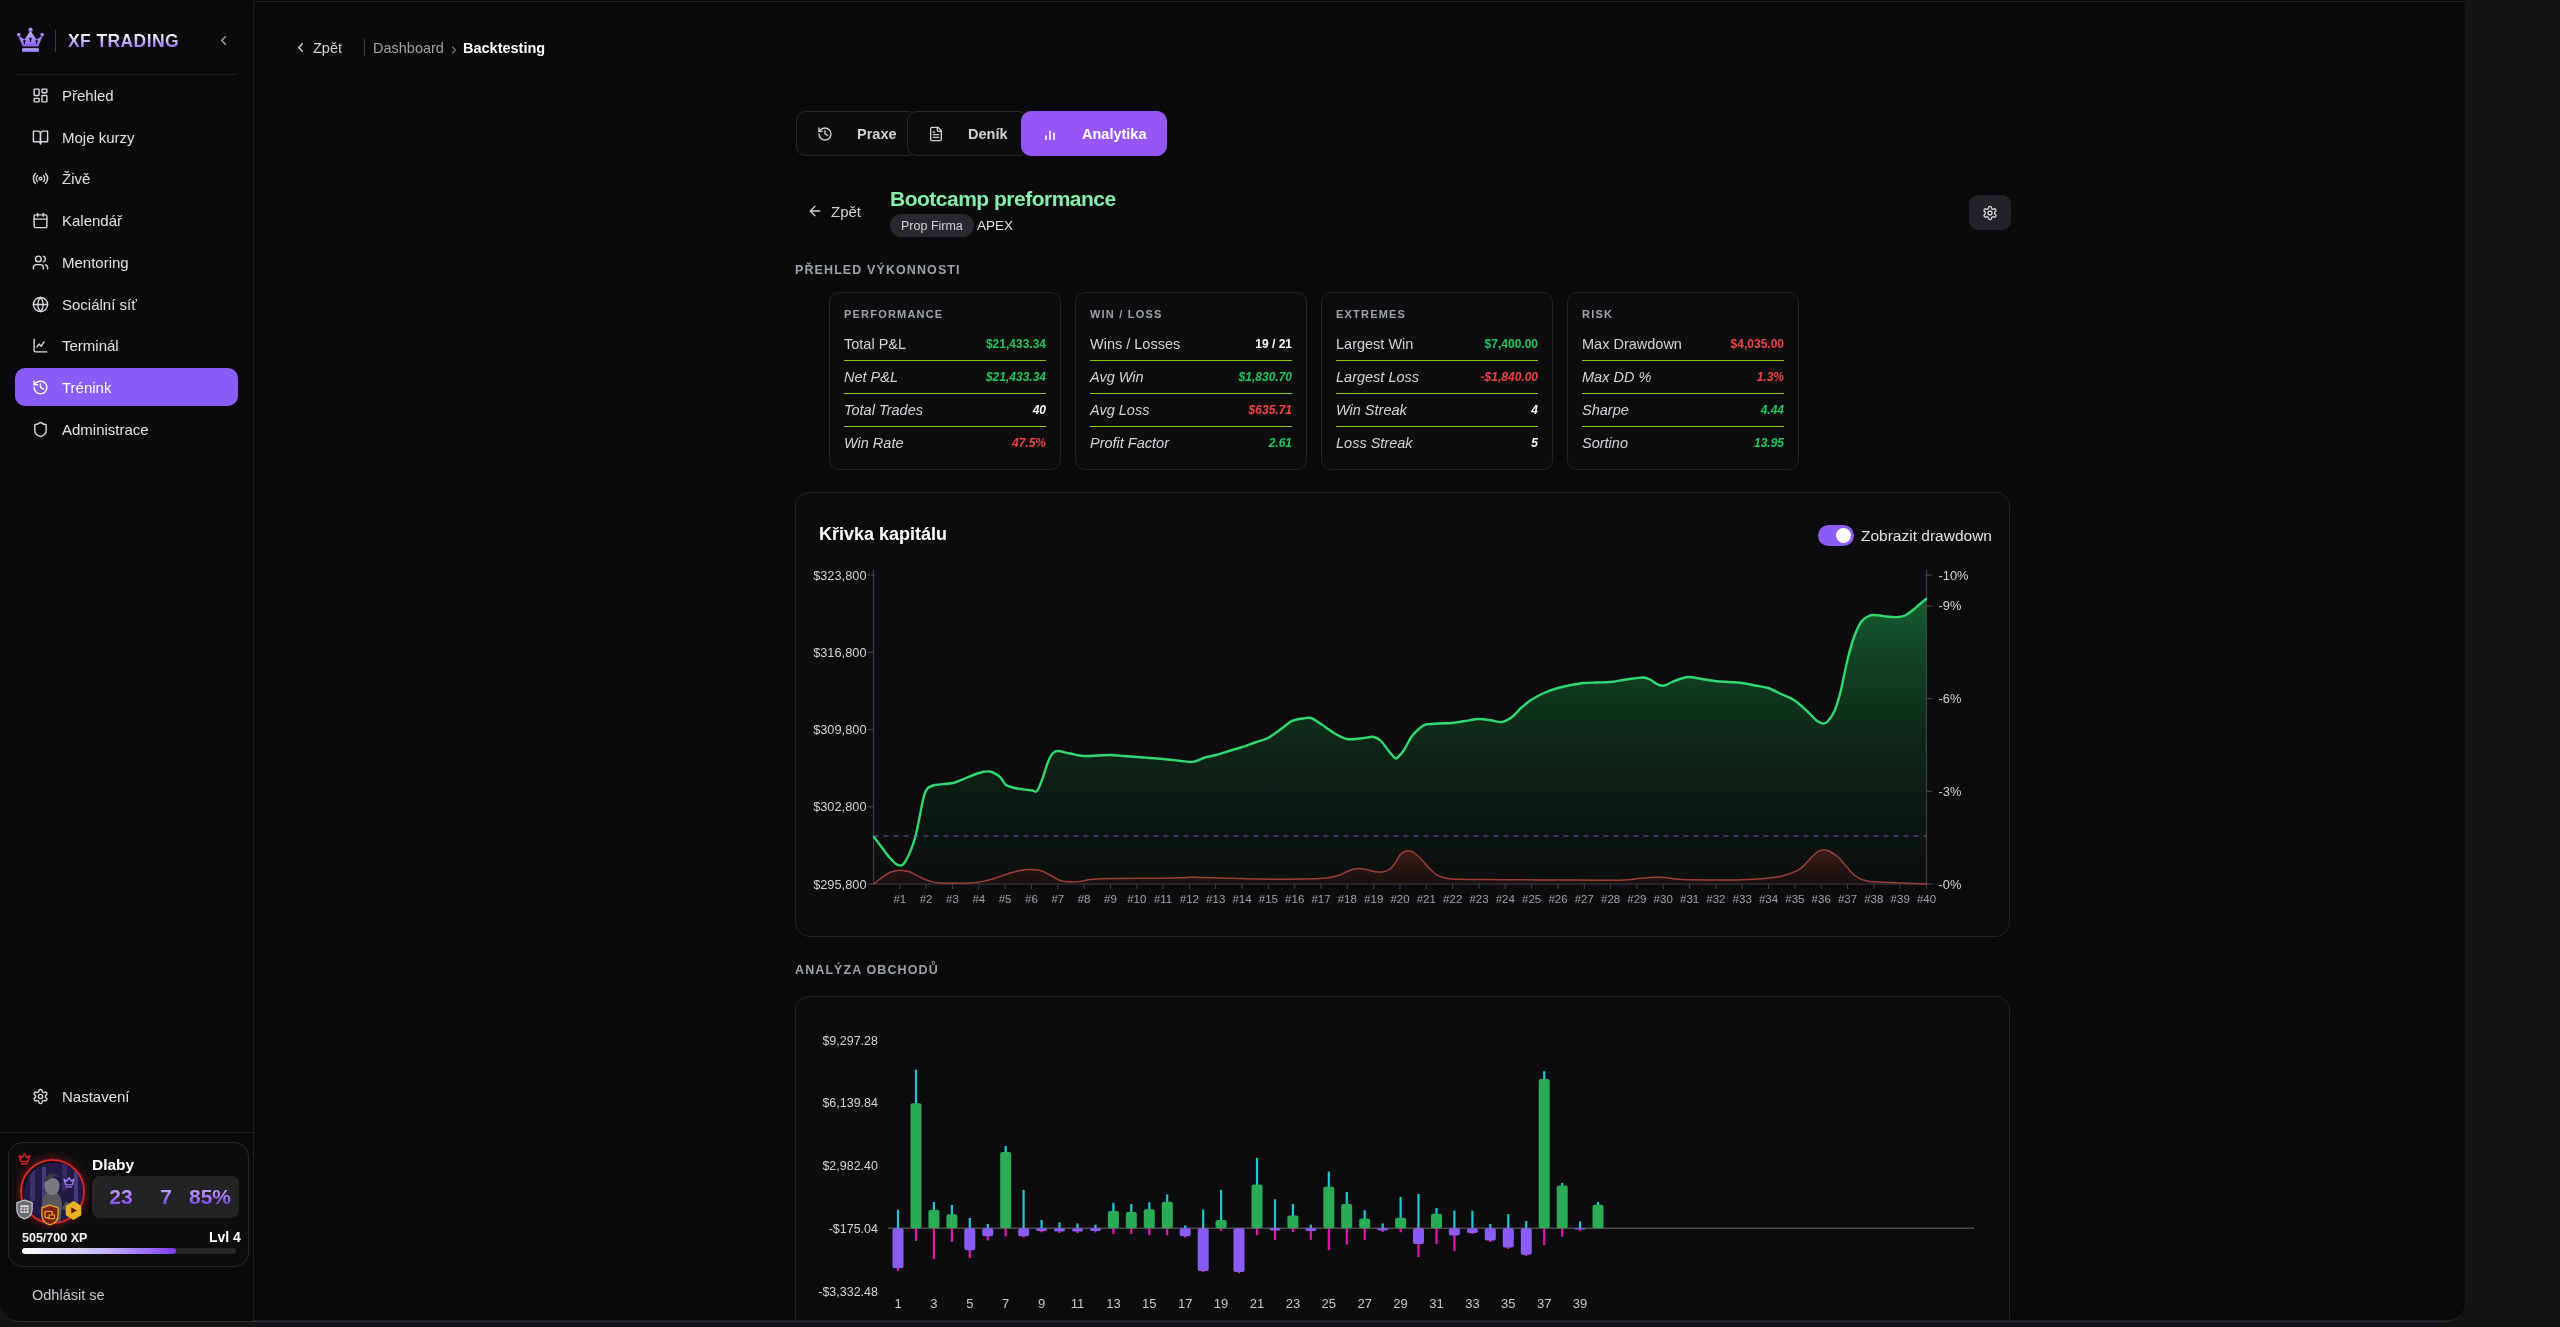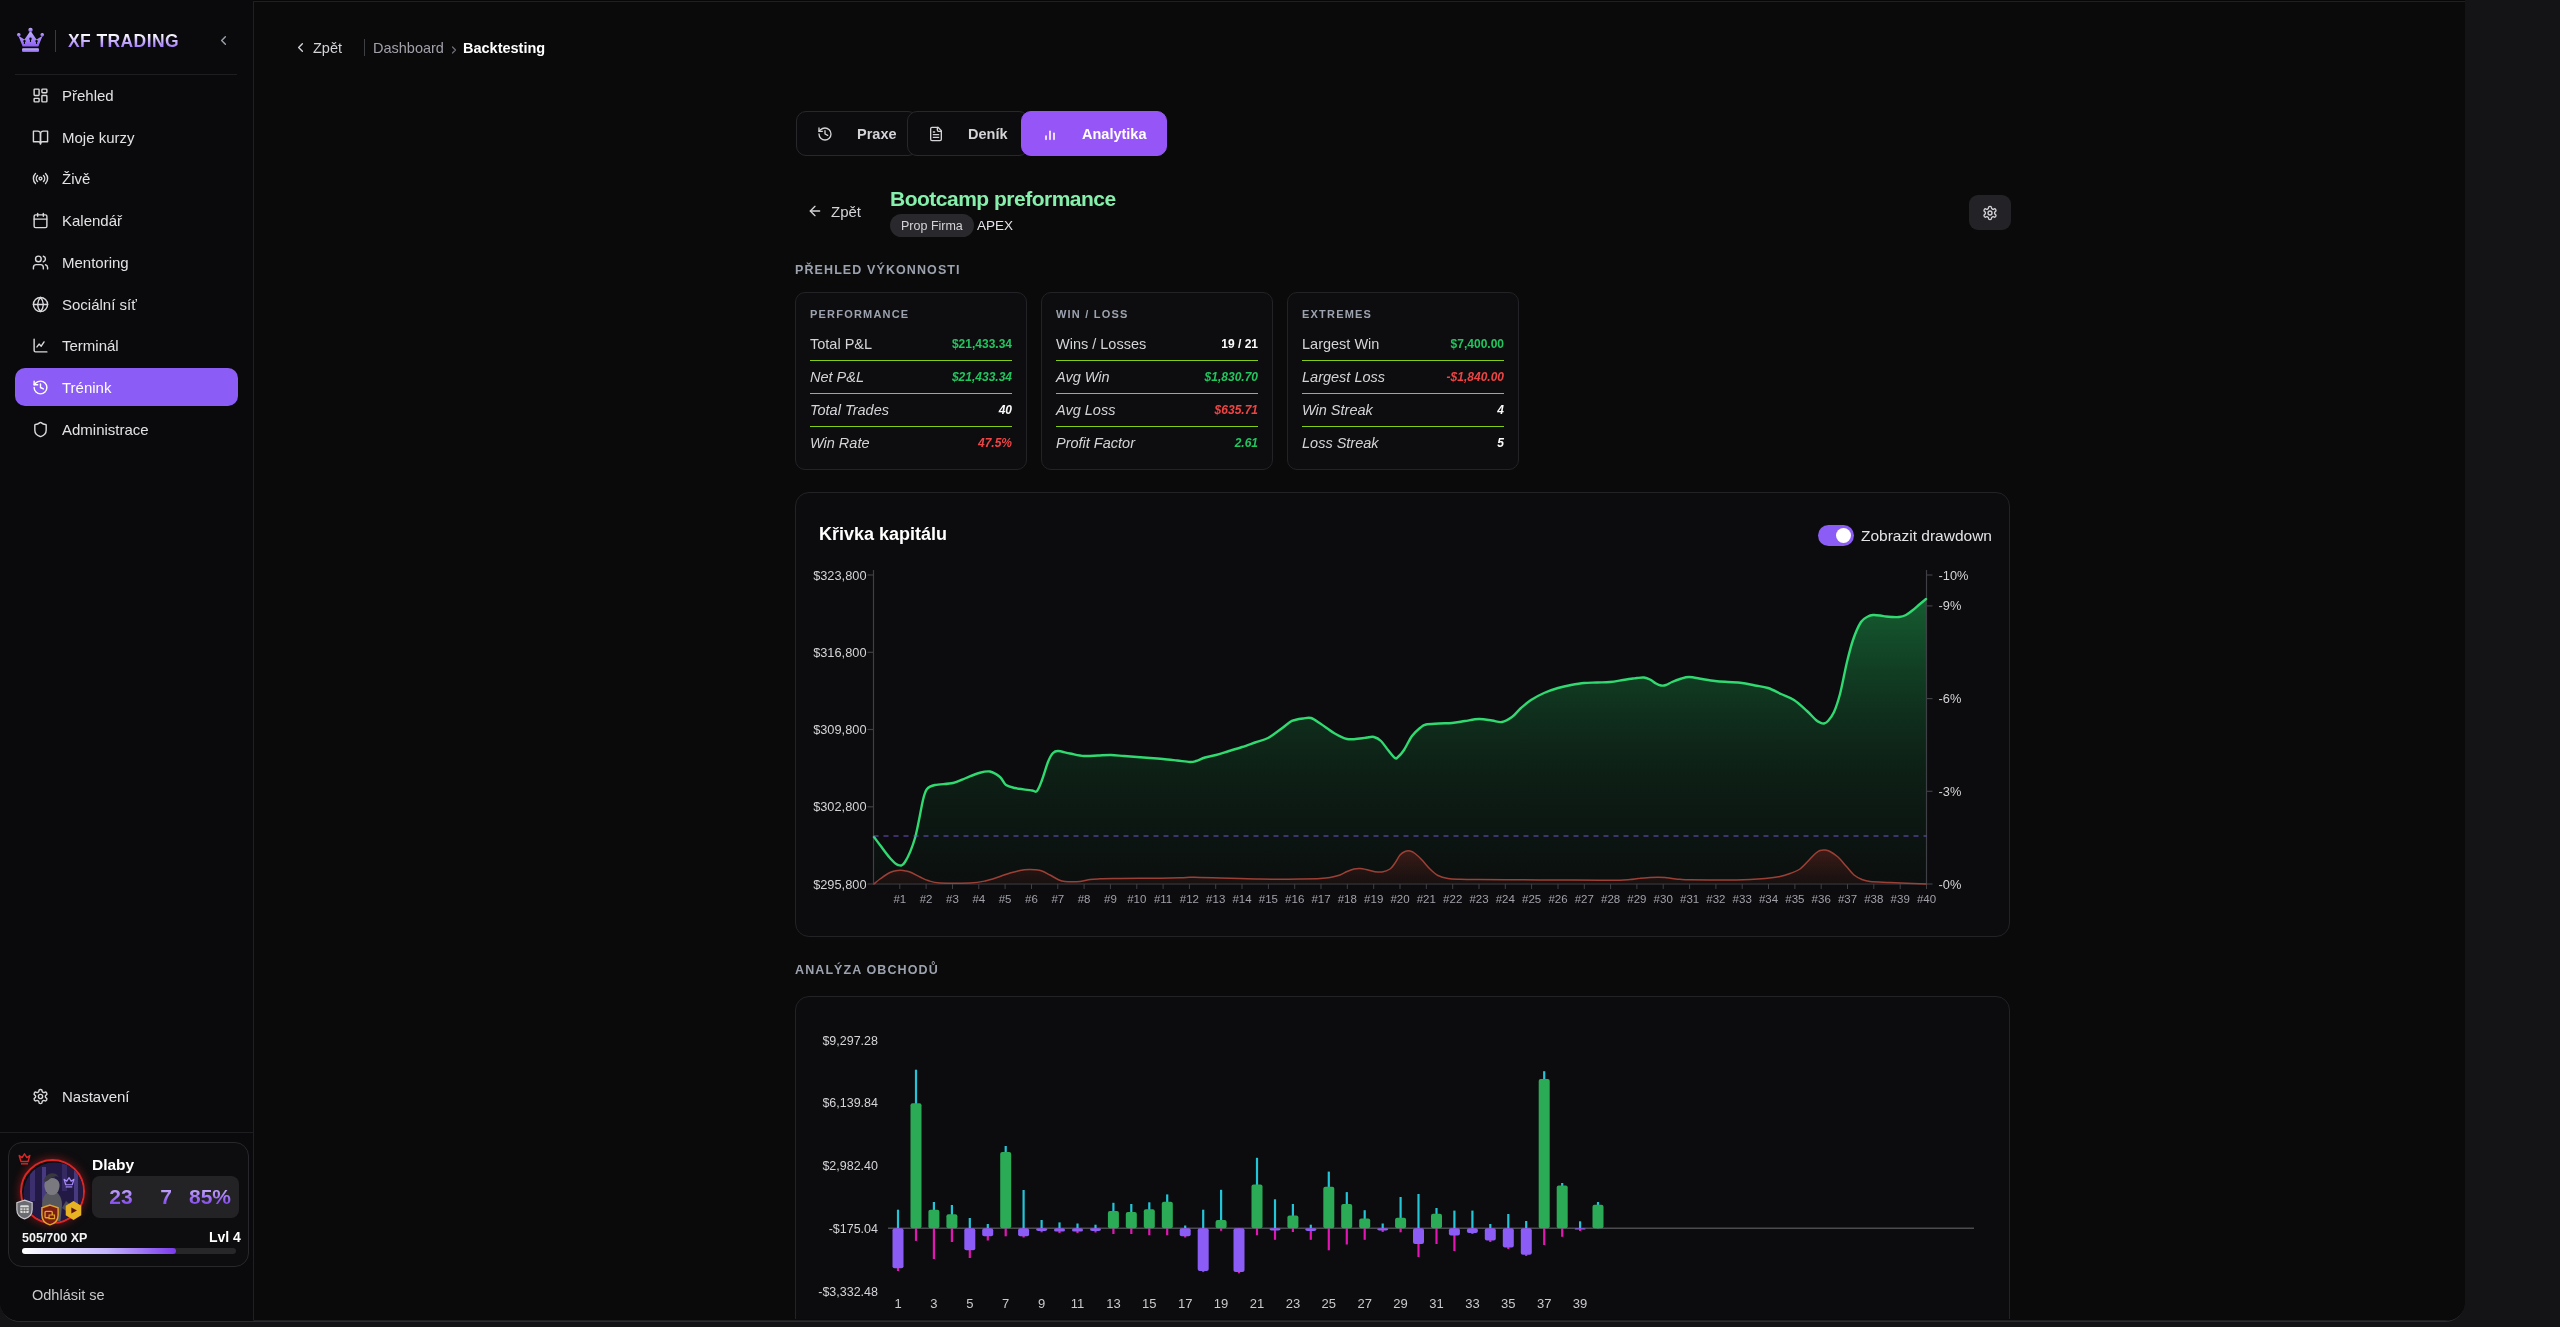--- a/index.html
+++ b/index.html
@@ -6,21 +6,21 @@
 .abs { position:absolute; }
 #app { position:absolute; left:0; top:0; width:2465px; height:1322px; background:#070708; border-radius:0 0 20px 20px; border-bottom:1px solid #2c2c30; overflow:hidden; }
 #panel { position:absolute; left:253px; top:1px; width:2294px; height:1320px; background:#0a0a0b; border:1px solid #202024; border-radius:0 0 22px 0; }
 #topline { position:absolute; left:0; top:1px; width:2560px; height:1px; background:#202024; }
 #sidebar { position:absolute; left:0; top:0; width:253px; height:1322px; background:#0a0a0c; }
 .nav { position:absolute; left:15px; width:223px; height:38px; white-space:nowrap; display:flex; align-items:center; gap:13px; padding-left:17px; color:#e2e2e5; font-size:15px; font-weight:500; border-radius:10px; }
 .nav.active { background:#8b5cf6; color:#fff; }
 #scroll { position:absolute; left:2551px; top:2px; width:7px; height:1318px; background:#141416; }
 #thumb { position:absolute; left:2551.5px; top:4px; width:6px; height:988px; background:#2e2e31; border-radius:3px; }
 .seclab { position:absolute; left:795px; color:#9ca3af; font-size:12.5px; font-weight:700; letter-spacing:1.1px; }
-.card { position:absolute; top:292px; width:232px; height:178px; background:#0d0d0f; border:1px solid #232327; border-radius:10px; padding:13px 14px 0 14px; }
+.card { position:absolute; top:292px; width:232px; height:178px; background:#0d0d0f; border:1px solid #232327; border-radius:10px; padding:13px 14px 0 14px;margin-left:34px; }
 .ct { color:#9ca3af; font-size:11px; font-weight:700; letter-spacing:1.2px; margin:2px 0 7px 0; }
 .row { height:33px; display:flex; align-items:center; justify-content:space-between; }
 .row.bt { border-top:1px solid #84cc16;font-style:italic; }
 .rl { color:#d4d4d8; font-size:14.5px; }
 .rv { font-size:12px; font-weight:700; }
 .g { color:#22c55e; } .r { color:#ef4444; } .w { color:#fafafa; }
 .tab { position:absolute; top:111px; height:45px; border:1px solid #28282c; border-radius:10px; display:flex; align-items:center; gap:24px; padding:0 20px; color:#d4d4d8; font-size:14.5px; font-weight:600; background:#0c0c0e; }
 .tab.active { background:#9655f7; border-color:#9655f7; color:#fff; }
 .chartcard { position:absolute; left:795px; background:#0c0c0e; border:1px solid #232327; border-radius:14px; width:1215px; }
 </style></head>
@@ -311,20 +311,39 @@
         <span class="rl">Largest Loss</span>
         <span class="rv r">-$1,840.00</span>
       </div>
       <div class="row bt">
         <span class="rl">Win Streak</span>
         <span class="rv w">4</span>
       </div>
       <div class="row bt">
         <span class="rl">Loss Streak</span>
         <span class="rv w">5</span>
+      </div>
+    </div>
+    <div class="card" style="left:1533px">
+      <div class="ct">RISK</div>
+      <div class="row">
+        <span class="rl">Max Drawdown</span>
+        <span class="rv r">$4,035.00</span>
+      </div>
+      <div class="row bt">
+        <span class="rl">Max DD %</span>
+        <span class="rv r">1.3%</span>
+      </div>
+      <div class="row bt">
+        <span class="rl">Sharpe</span>
+        <span class="rv g">4.44</span>
+      </div>
+      <div class="row bt">
+        <span class="rl">Sortino</span>
+        <span class="rv g">13.95</span>
       </div>
     </div>
 
 <div class="chartcard" style="top:492px;height:445px"></div>
 <div class="abs" style="left:819px;top:524px;color:#fff;font-size:18px;font-weight:700">Křivka kapitálu</div>
 <div class="abs" style="left:1818px;top:525px;width:36px;height:21px;background:#8b5cf6;border-radius:11px"></div>
 <div class="abs" style="left:1836px;top:528px;width:15px;height:15px;background:#fff;border-radius:50%"></div>
 <div class="abs" style="left:1861px;top:527px;color:#e4e4e7;font-size:15.5px">Zobrazit drawdown</div>
 
 <div class="seclab" style="top:963px">ANALÝZA OBCHODŮ</div>

